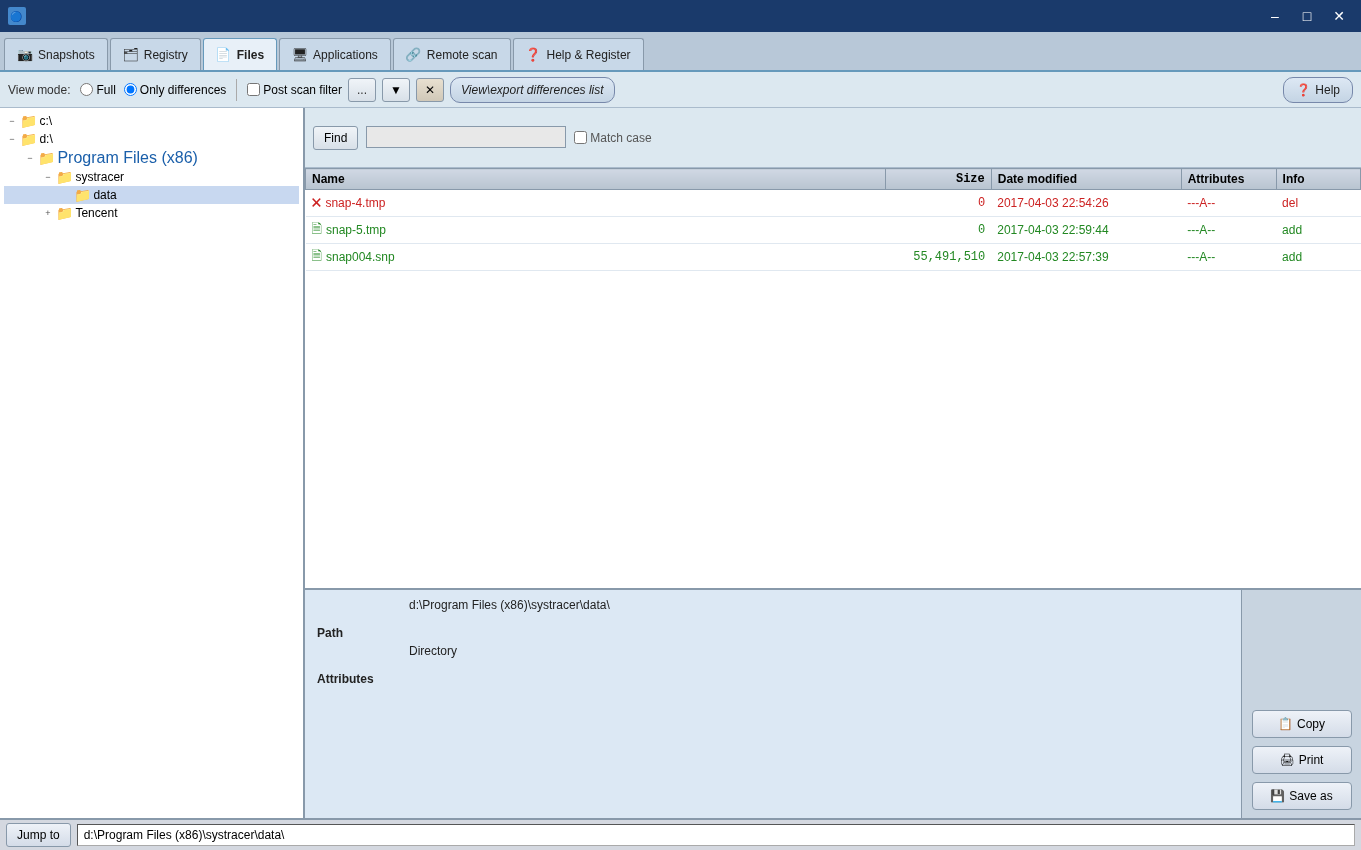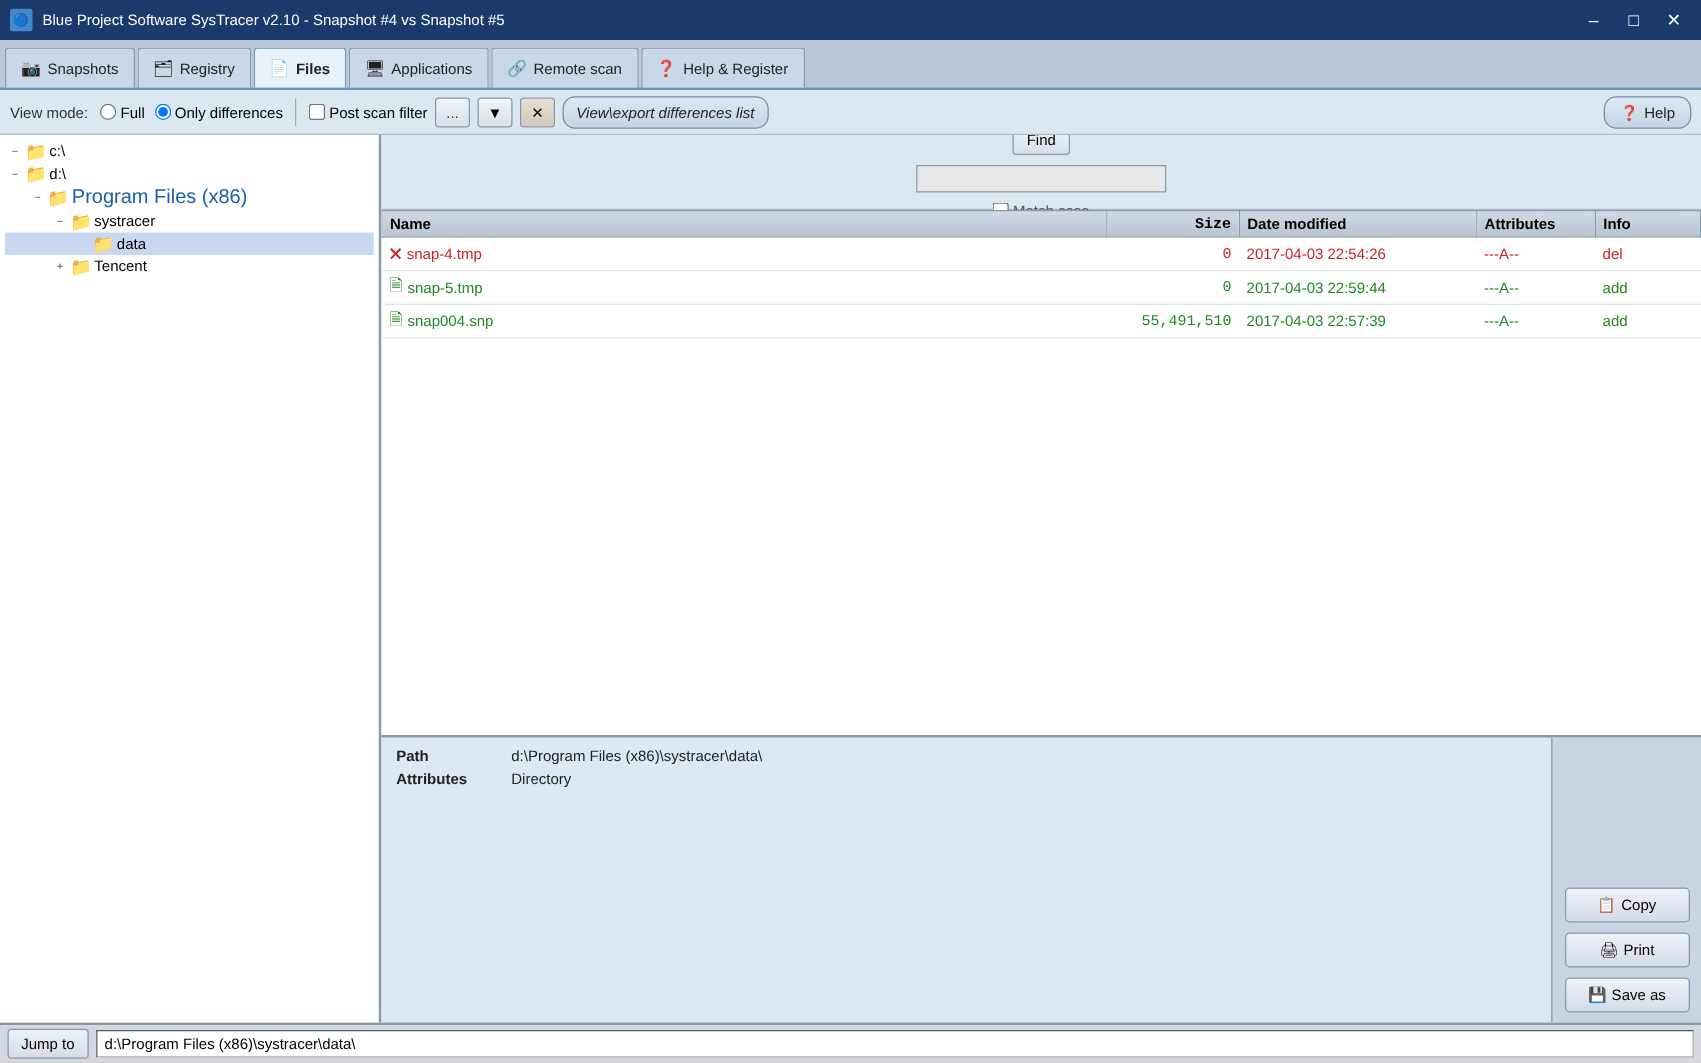--- a/index.html
+++ b/index.html
@@ -144,21 +144,21 @@
       background: #dce8f0;
       padding: 4px 8px;
       display: flex;
       align-items: center;
       gap: 6px;
       border-bottom: 1px solid #aabbcc;
       height: 60px;
       flex-direction: column;
       justify-content: center;
     }
-    .search-row { display: flex; align-items: center; gap: 8px; width: 100%; flex-direction: column; }
+    .search-row { display: flex; gap: 8px; width: 100%; }
     .find-btn {
       padding: 2px 10px;
       background: linear-gradient(to bottom, #f0f4f8, #d8e0e8);
       border: 1px solid #8899aa;
       border-radius: 3px;
       cursor: pointer;
       height: 24px;
     }
     .search-input {
       width: 200px;
@@ -195,21 +195,21 @@
       border-top: 2px solid #8899aa;
       display: flex;
       overflow: hidden;
     }
     .info-content {
       flex: 1;
       padding: 8px 12px;
       overflow-y: auto;
     }
     .info-row { display: flex; gap: 12px; margin-bottom: 4px; }
-    .info-label { font-weight: bold; color: #222; width: 80px; min-width: 80px; }
+    .info-label { font-weight: bold; color: #222; width: 80px; min-width: 80px; margin-top: 28px; }
     .info-value { color: #222; }
 
     
     .side-buttons {
       width: 120px;
       background: #c8d4e0;
       border-left: 1px solid #8899aa;
       display: flex;
       flex-direction: column;
       align-items: center;
@@ -267,21 +267,20 @@
     ::-webkit-scrollbar { width: 14px; height: 14px; }
     ::-webkit-scrollbar-track { background: #d4d0c8; }
     ::-webkit-scrollbar-thumb { background: #a0a8b0; border: 1px solid #888; }
   </style>
 </head>
 <body>
 
 <div class="title-bar">
   <div class="title-bar-left">
     <div class="title-bar-icon">🔵</div>
-    <span>Blue Project Software SysTracer v2.10 - Snapshot #4 vs Snapshot #5</span>
   </div>
   <div class="title-bar-controls">
     <button class="title-btn">–</button>
     <button class="title-btn">□</button>
     <button class="title-btn close">✕</button>
   </div>
 </div>
 
 <div class="tab-bar">
   <div class="tab">

